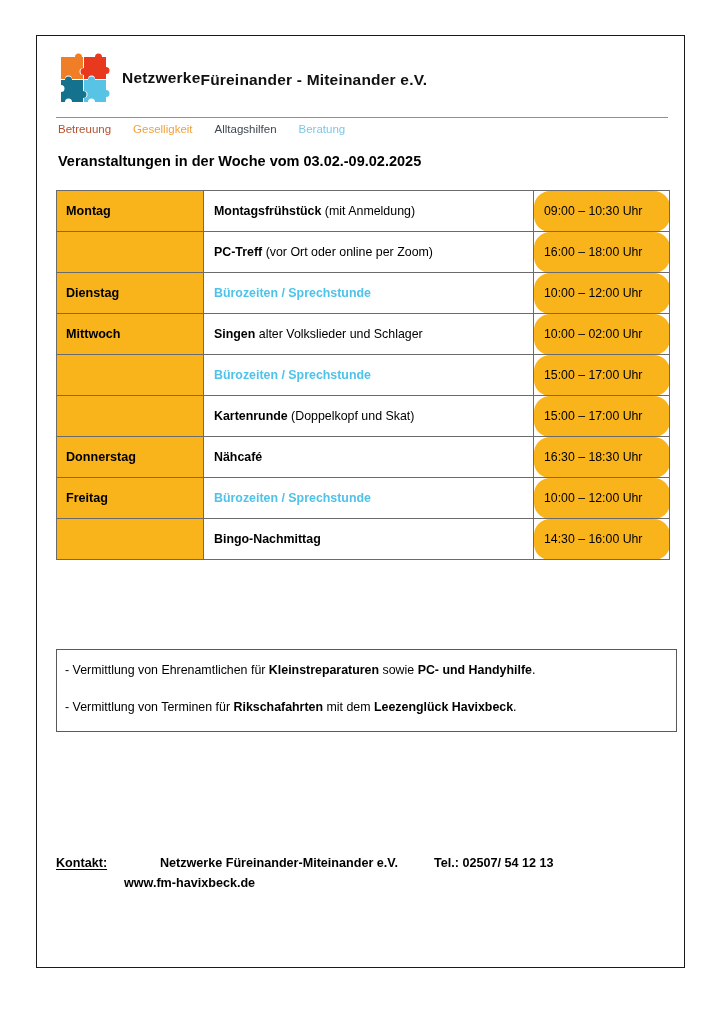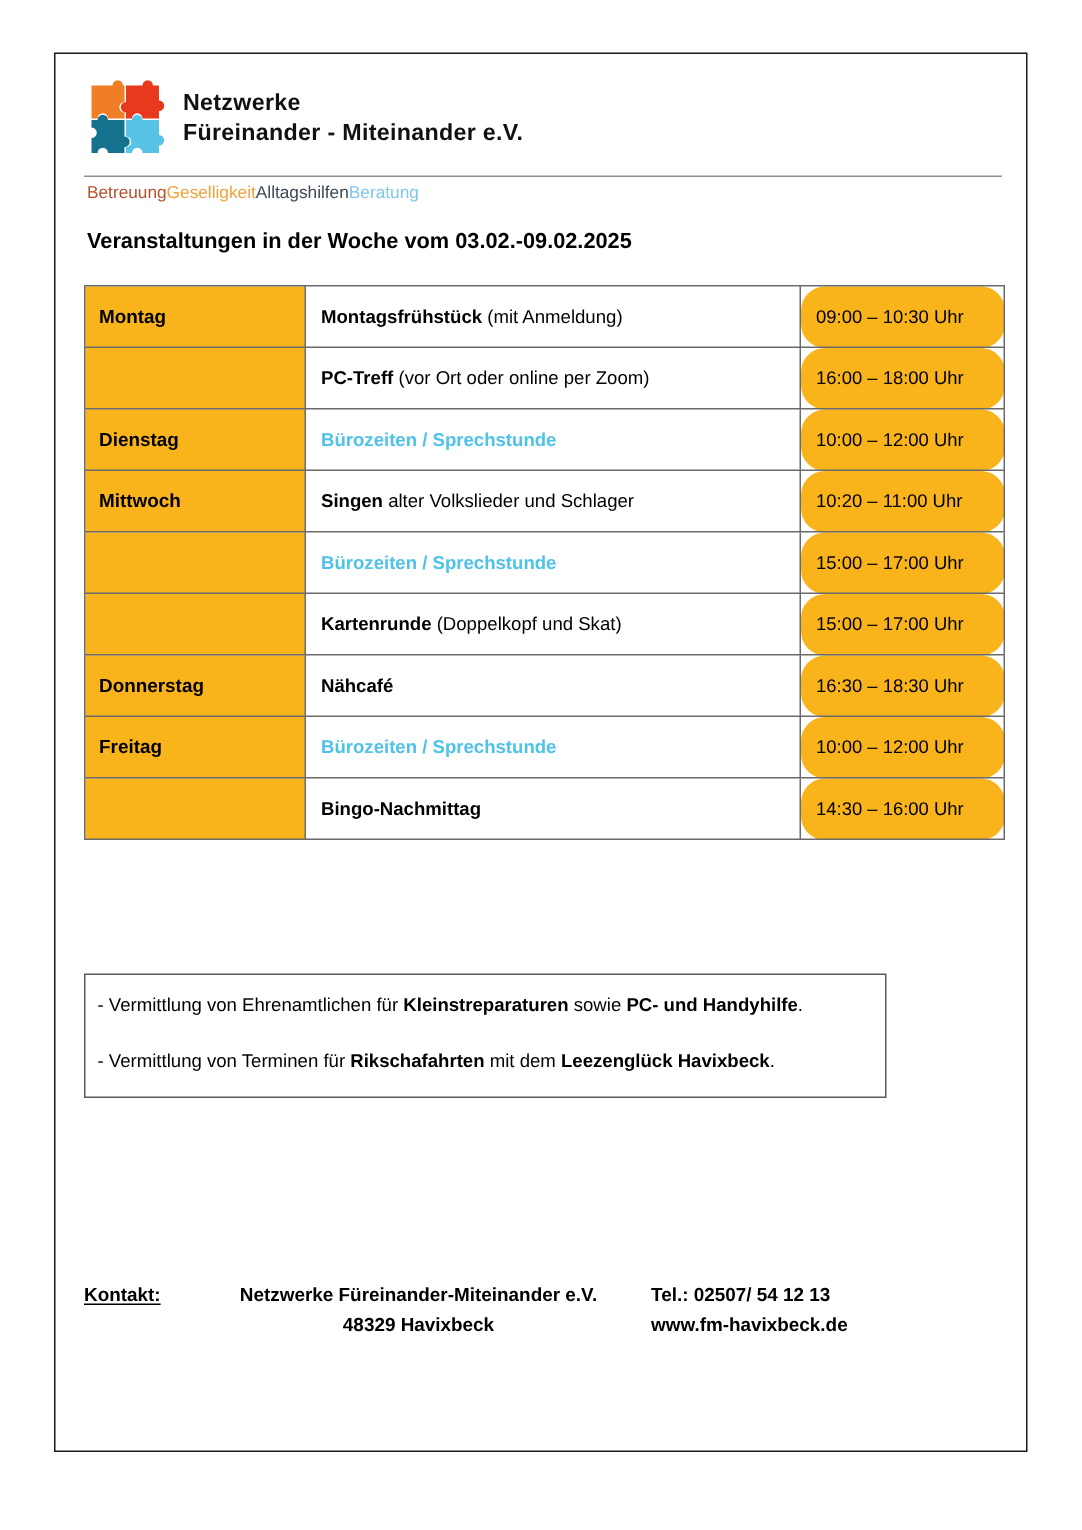--- a/index.html
+++ b/index.html
@@ -47,21 +47,21 @@
   .logo {
     width: 53px;
     height: 52px;
     position: relative;
     flex: 0 0 auto;
   }
   .logo svg { display: block; }
 
   .org-name {
     display: flex;
-    flex-direction: column;
+    flex-direction: row;
     justify-content: center;
     line-height: 1.18;
   }
   .org-line1, .org-line2 {
     font-weight: bold;
     font-size: 15.5px;
     letter-spacing: 0.2px;
     color: #111111;
     white-space: nowrap;
   }
@@ -77,20 +77,21 @@
     background: #8f8f8f;
   }
 
   
   .navlinks {
     position: absolute;
     left: 21px;
     top: 87px;
     display: flex;
     align-items: baseline;
+    gap: 22px;
     font-size: 11.5px;
     white-space: nowrap;
   }
   .navlinks span { display: inline-block; }
 
   
   .doc-title {
     position: absolute;
     left: 21px;
     top: 117px;
@@ -143,21 +144,21 @@
   .schedule td.event .office {
     color: #4FC2E9;
     font-weight: bold;
   }
 
   
   .notes-box {
     position: absolute;
     left: 19px;
     top: 613px;
-    width: 535px;
+    width: 621px;
     height: 83px;
     border: 1.2px solid #5a5a5a;
     box-sizing: border-box;
     padding: 12px 10px 0 8px;
   }
   .note-line {
     font-size: 12.4px;
     line-height: 1.35;
     color: #000000;
     margin-bottom: 20px;
@@ -247,21 +248,21 @@
           <td class="time">16:00 – 18:00 Uhr</td>
         </tr>
         <tr>
           <td class="day">Dienstag</td>
           <td class="event"><b class="office">Bürozeiten / Sprechstunde</b><span></span></td>
           <td class="time">10:00 – 12:00 Uhr</td>
         </tr>
         <tr>
           <td class="day">Mittwoch</td>
           <td class="event"><b>Singen</b><span> alter Volkslieder und Schlager</span></td>
-          <td class="time">10:20 – 11:00 Uhr</td>
+          <td class="time">10:00 – 02:00 Uhr</td>
         </tr>
         <tr>
           <td class="day"></td>
           <td class="event"><b class="office">Bürozeiten / Sprechstunde</b><span></span></td>
           <td class="time">15:00 – 17:00 Uhr</td>
         </tr>
         <tr>
           <td class="day"></td>
           <td class="event"><b>Kartenrunde</b><span> (Doppelkopf und Skat)</span></td>
           <td class="time">15:00 – 17:00 Uhr</td>
@@ -290,19 +291,18 @@
     </div>
 
     <div class="contact">
       <div class="contact-row">
         <div class="contact-label">Kontakt:</div>
         <div class="contact-addr">Netzwerke Füreinander-Miteinander e.V.</div>
         <div class="contact-right">Tel.: 02507/ 54 12 13</div>
       </div>
       <div class="contact-row">
         <div class="contact-label blank"></div>
-        <div class="contact-addr">48329 Havixbeck</div>
         <div class="contact-right">www.fm-havixbeck.de</div>
       </div>
     </div>
 
   </div>
 </div>
 
 </body></html>

